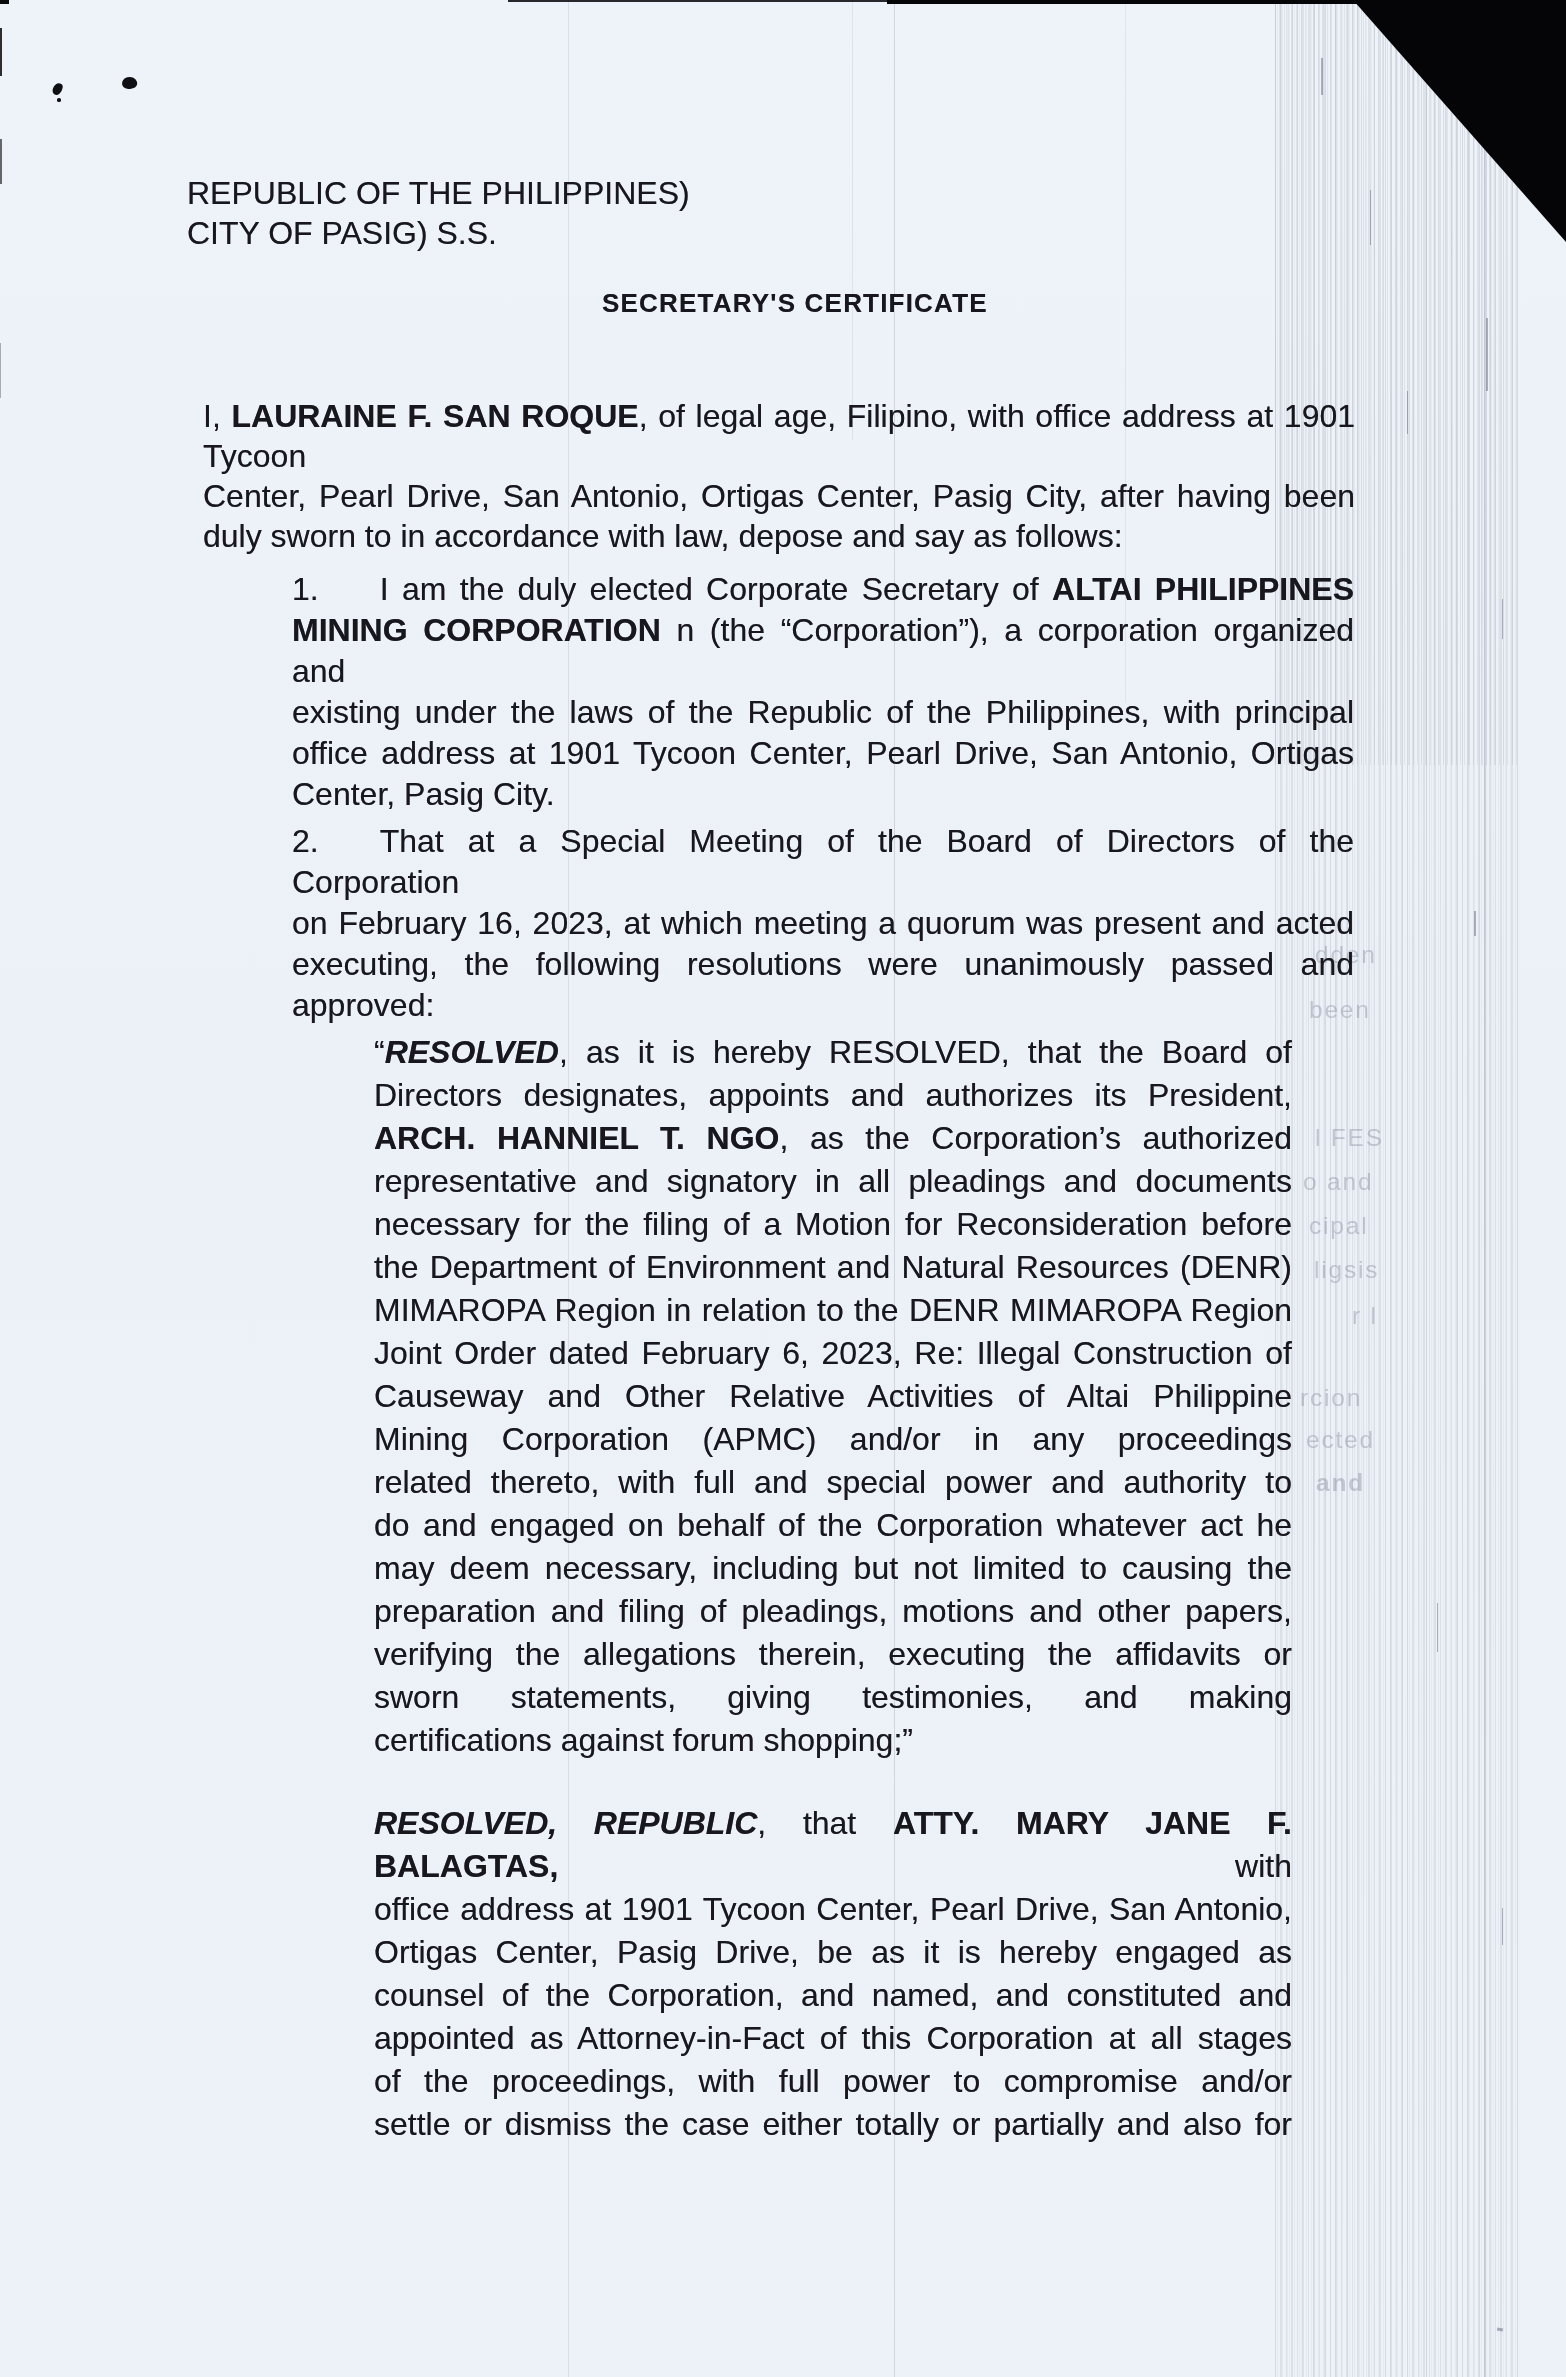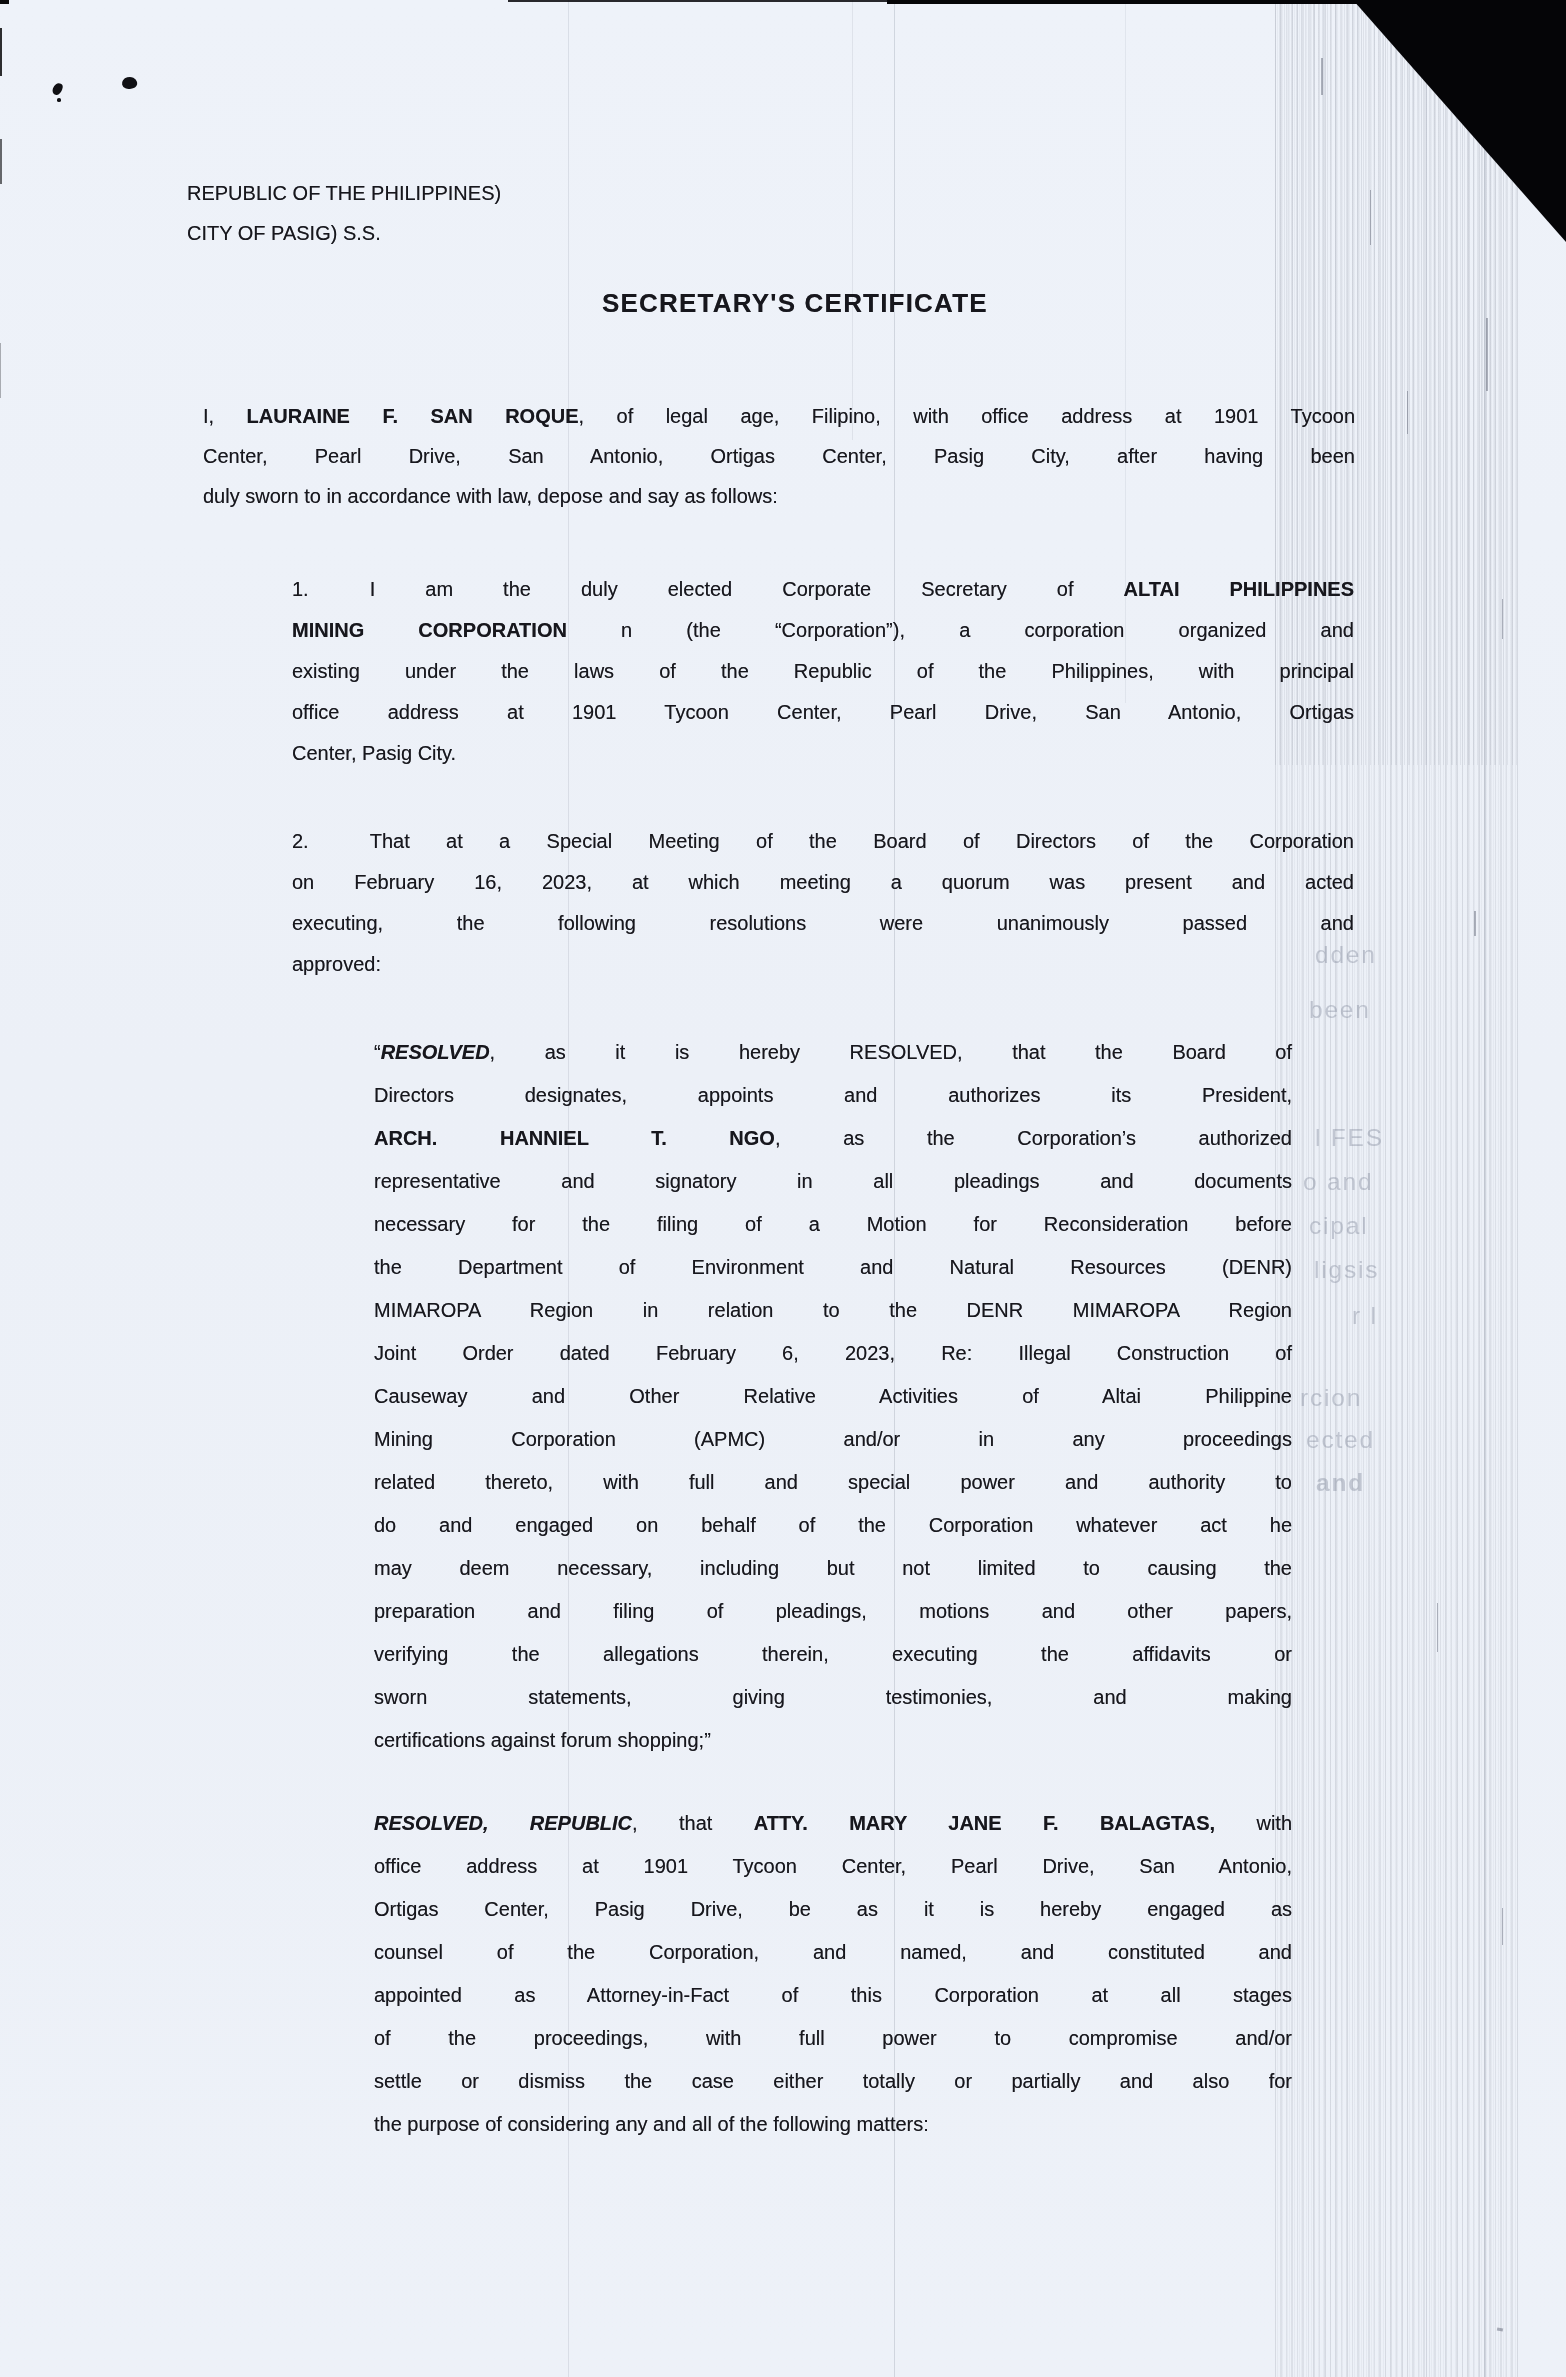--- a/index.html
+++ b/index.html
@@ -11,21 +11,21 @@
   html,body{margin:0;padding:0;background:#cfd4dc;}
   #page{
     position:relative;
     width:1566px;height:2377px;
     background:linear-gradient(180deg,#eef2f9 0%,#ecf0f7 45%,#edf1f8 100%);
     overflow:hidden;
     font-family:"Liberation Sans",sans-serif;
     color:var(--ink);
   }
   .block{position:absolute;}
-  .doc-text{font-size:20px;text-shadow:0 0 0.6px rgba(23,23,30,.55);}
+  .doc-text{font-size:32px;text-shadow:0 0 0.6px rgba(23,23,30,.55);}
   .b{font-weight:bold;}
   .i{font-style:italic;}
   .gap{display:inline-block;}
   .jline{text-align:justify;text-align-last:justify;margin-left:16px;}
   .jline.last{text-align-last:left;}
   #header{left:187px;top:173px;line-height:40px;width:612px;}
   #title{left:602px;top:288px;font-weight:bold;letter-spacing:1.2px;font-size:26px;}
   #intro{left:187px;top:396px;width:1168px;line-height:40px;}
   #item1{left:276px;top:569px;width:1078px;line-height:41px;}
   #item2{left:276px;top:821px;width:1078px;line-height:41px;}
@@ -160,17 +160,16 @@
     </div>
 
   <div class="block doc-text" id="res2">
       <div class="jline"><span class="b i">RESOLVED, REPUBLIC</span><span>, that </span><span class="b">ATTY. MARY JANE F. BALAGTAS,</span><span> with</span></div>
       <div class="jline"><span>office address at 1901 Tycoon Center, Pearl Drive, San Antonio,</span></div>
       <div class="jline"><span>Ortigas Center, Pasig Drive, be as it is hereby engaged as</span></div>
       <div class="jline"><span>counsel of the Corporation, and named, and constituted and</span></div>
       <div class="jline"><span>appointed as Attorney-in-Fact of this Corporation at all stages</span></div>
       <div class="jline"><span>of the proceedings, with full power to compromise and/or</span></div>
       <div class="jline"><span>settle or dismiss the case either totally or partially and also for</span></div>
-      <div class="jline last"><span>the purpose of considering any and all of the following matters:</span></div>
     </div>
 
 </div>
 
 
 </body></html>

